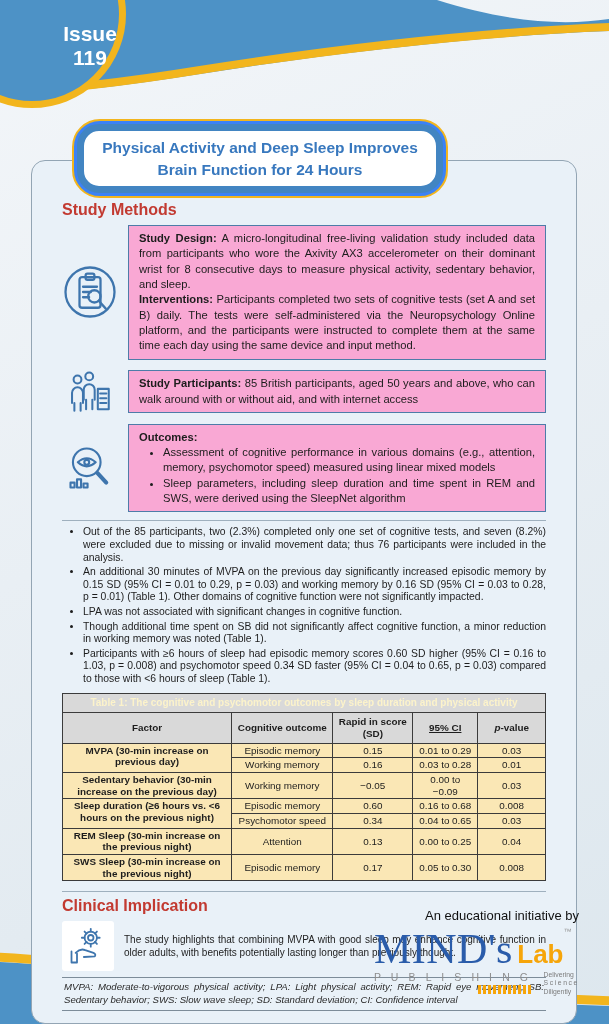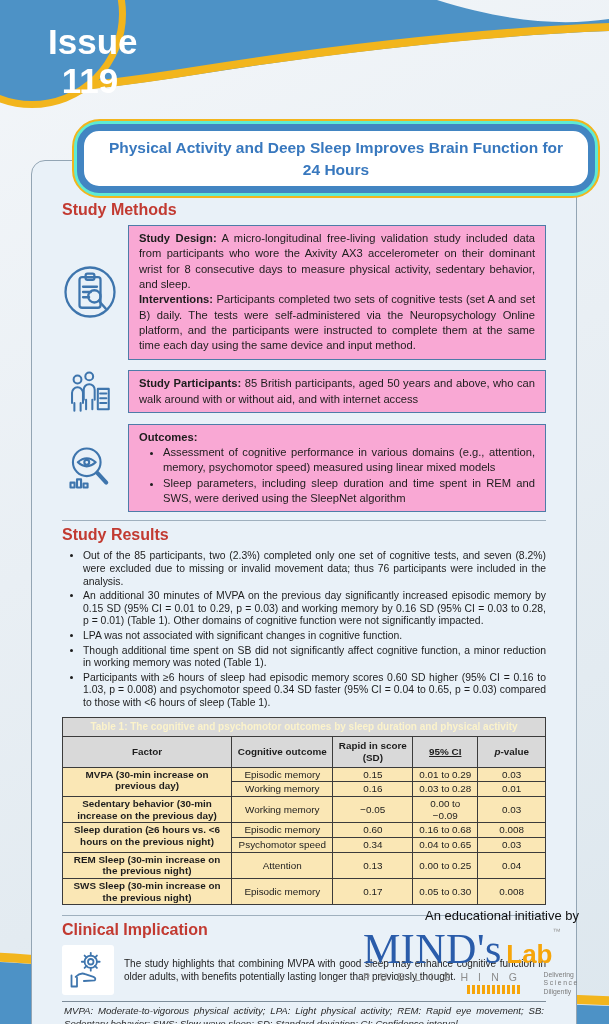--- a/index.html
+++ b/index.html
@@ -14,26 +14,26 @@
   svg.band { position: absolute; left: 0; width: 609px; display: block; }
   .top-band { top: 0; height: 112px; z-index: 1; }
   .bottom-band { bottom: 0; height: 74px; z-index: 1; }
 
   .issue-circle {
     position: absolute; left: -62px; top: -80px; width: 188px; height: 188px;
     border-radius: 50%; background: #4d92c6; border: 7px solid #f2b51d; z-index: 3;
   }
   .issue-text {
     position: absolute; left: 48px; top: 22px; width: 84px; z-index: 4;
-    color: #ffffff; font-weight: bold; font-size: 35px; line-height: 1.12; text-align: center;
+    color: #ffffff; font-weight: bold; font-size: 21px; line-height: 1.12; text-align: center;
   }
 
   .title-box {
-    position: absolute; left: 72px; top: 119px; width: 528px; z-index: 6;
-    border: 2px solid #f2b51d; border-radius: 28px; padding: 3px; background: #5eead4;
+    position: absolute; left: 72px; top: 119px; width: 376px; z-index: 6;
+    border: 2px solid #f2b51d; border-radius: 28px; padding: 3px; background: #3b82f6;
   }
   .title-inner {
     border: 7px solid #4285c2; border-radius: 22px; background: #ffffff;
     padding: 6px 16px; text-align: center;
     color: #3878be; font-weight: bold; font-size: 15.5px; line-height: 1.4;
   }
 
   .card {
     position: absolute; left: 31px; top: 160px; width: 546px; z-index: 2;
     border: 1px solid #93a5b4; border-radius: 14px; background: #e9f1f8;
@@ -80,21 +80,21 @@
     padding: 3px 2px; margin-top: 6px;
     font-style: italic; font-size: 9.6px; line-height: 1.35; color: #2a2a2a; text-align: justify;
   }
 
   .initiative { position: absolute; top: 908px; right: 30px; z-index: 5; font-size: 13px; color: #101010; }
   .logo { position: absolute; top: 928px; right: 30px; z-index: 5; text-align: left; }
   .logo-line1 { line-height: 1; white-space: nowrap; }
   .logo-mind { font-family: "Liberation Serif", serif; font-weight: normal; font-size: 42px; color: #2a5caa; letter-spacing: 0.5px; }
   .logo-lab { font-family: "Liberation Sans", sans-serif; font-weight: bold; font-size: 26px; color: #f6a50a; }
   .logo-tm { font-size: 8px; color: #9a9a9a; vertical-align: top; }
-  .logo-bottom { display: flex; gap: 23px; align-items: flex-start; margin-top: 1px; }
+  .logo-bottom { display: flex; gap: 12px; align-items: flex-start; margin-top: 1px; }
   .logo-pub-col { display: flex; flex-direction: column; align-items: flex-end; }
   .logo-publishing { color: #8d8d8d; font-size: 10.5px; letter-spacing: 3.6px; white-space: nowrap; }
   .logo-bars { margin-top: 2px; width: 54px; height: 9px;
     background: repeating-linear-gradient(90deg, #f6a50a 0 3px, transparent 3px 5px); }
   .logo-tagline { display: flex; flex-direction: column; color: #7c7c7c; font-size: 6.8px; line-height: 1.25; }
   .logo-tag-sc { letter-spacing: 1.6px; }
 
   .ico { stroke: #3e75ad; fill: none; stroke-width: 2.6; stroke-linecap: round; stroke-linejoin: round; }
 </style>
 </head>
@@ -175,21 +175,20 @@
     <div class="info-box">
       <p><b>Outcomes:</b></p>
       <ul class="box-ul">
         <li>Assessment of cognitive performance in various domains (e.g., attention, memory, psychomotor speed) measured using linear mixed models</li>
         <li>Sleep parameters, including sleep duration and time spent in REM and SWS, were derived using the SleepNet algorithm</li>
       </ul>
     </div>
   </div>
 
   <div class="rule"></div>
-  <div class="h-red">Study Results</div>
 
   <ul class="results-ul">
     <li>Out of the 85 participants, two (2.3%) completed only one set of cognitive tests, and seven (8.2%) were excluded due to missing or invalid movement data; thus 76 participants were included in the analysis.</li>
     <li>An additional 30 minutes of MVPA on the previous day significantly increased episodic memory by 0.15 SD (95% CI = 0.01 to 0.29, p = 0.03) and working memory by 0.16 SD (95% CI = 0.03 to 0.28, p = 0.01) (Table 1). Other domains of cognitive function were not significantly impacted.</li>
     <li>LPA was not associated with significant changes in cognitive function.</li>
     <li>Though additional time spent on SB did not significantly affect cognitive function, a minor reduction in working memory was noted (Table 1).</li>
     <li>Participants with ≥6 hours of sleep had episodic memory scores 0.60 SD higher (95% CI = 0.16 to 1.03, p = 0.008) and psychomotor speed 0.34 SD faster (95% CI = 0.04 to 0.65, p = 0.03) compared to those with &lt;6 hours of sleep (Table 1).</li>
   </ul>
 
   <table class="t1">

